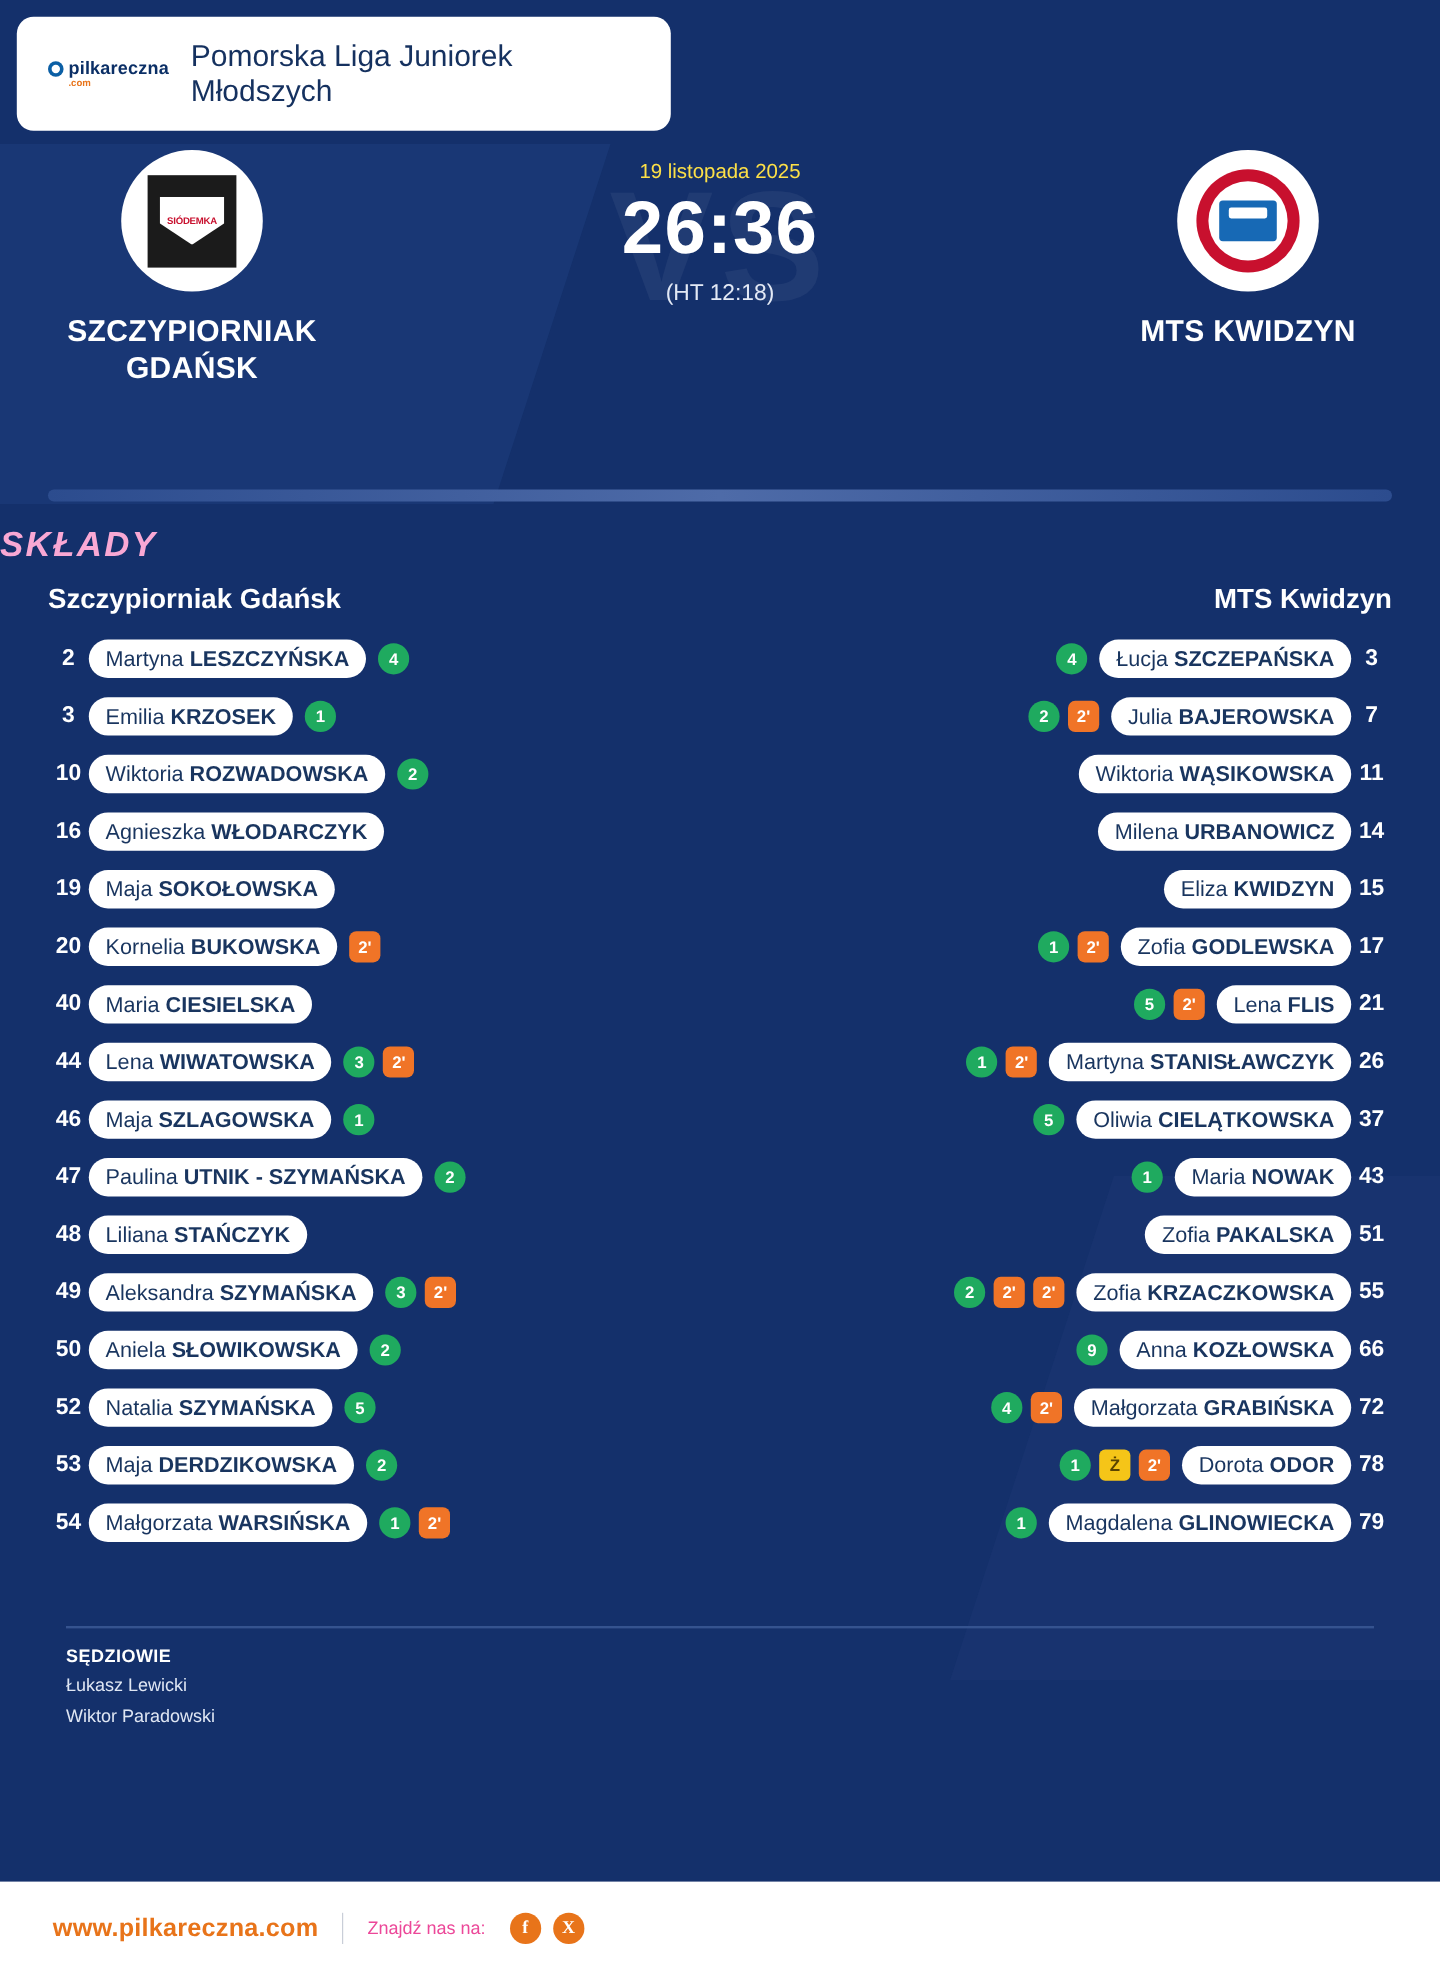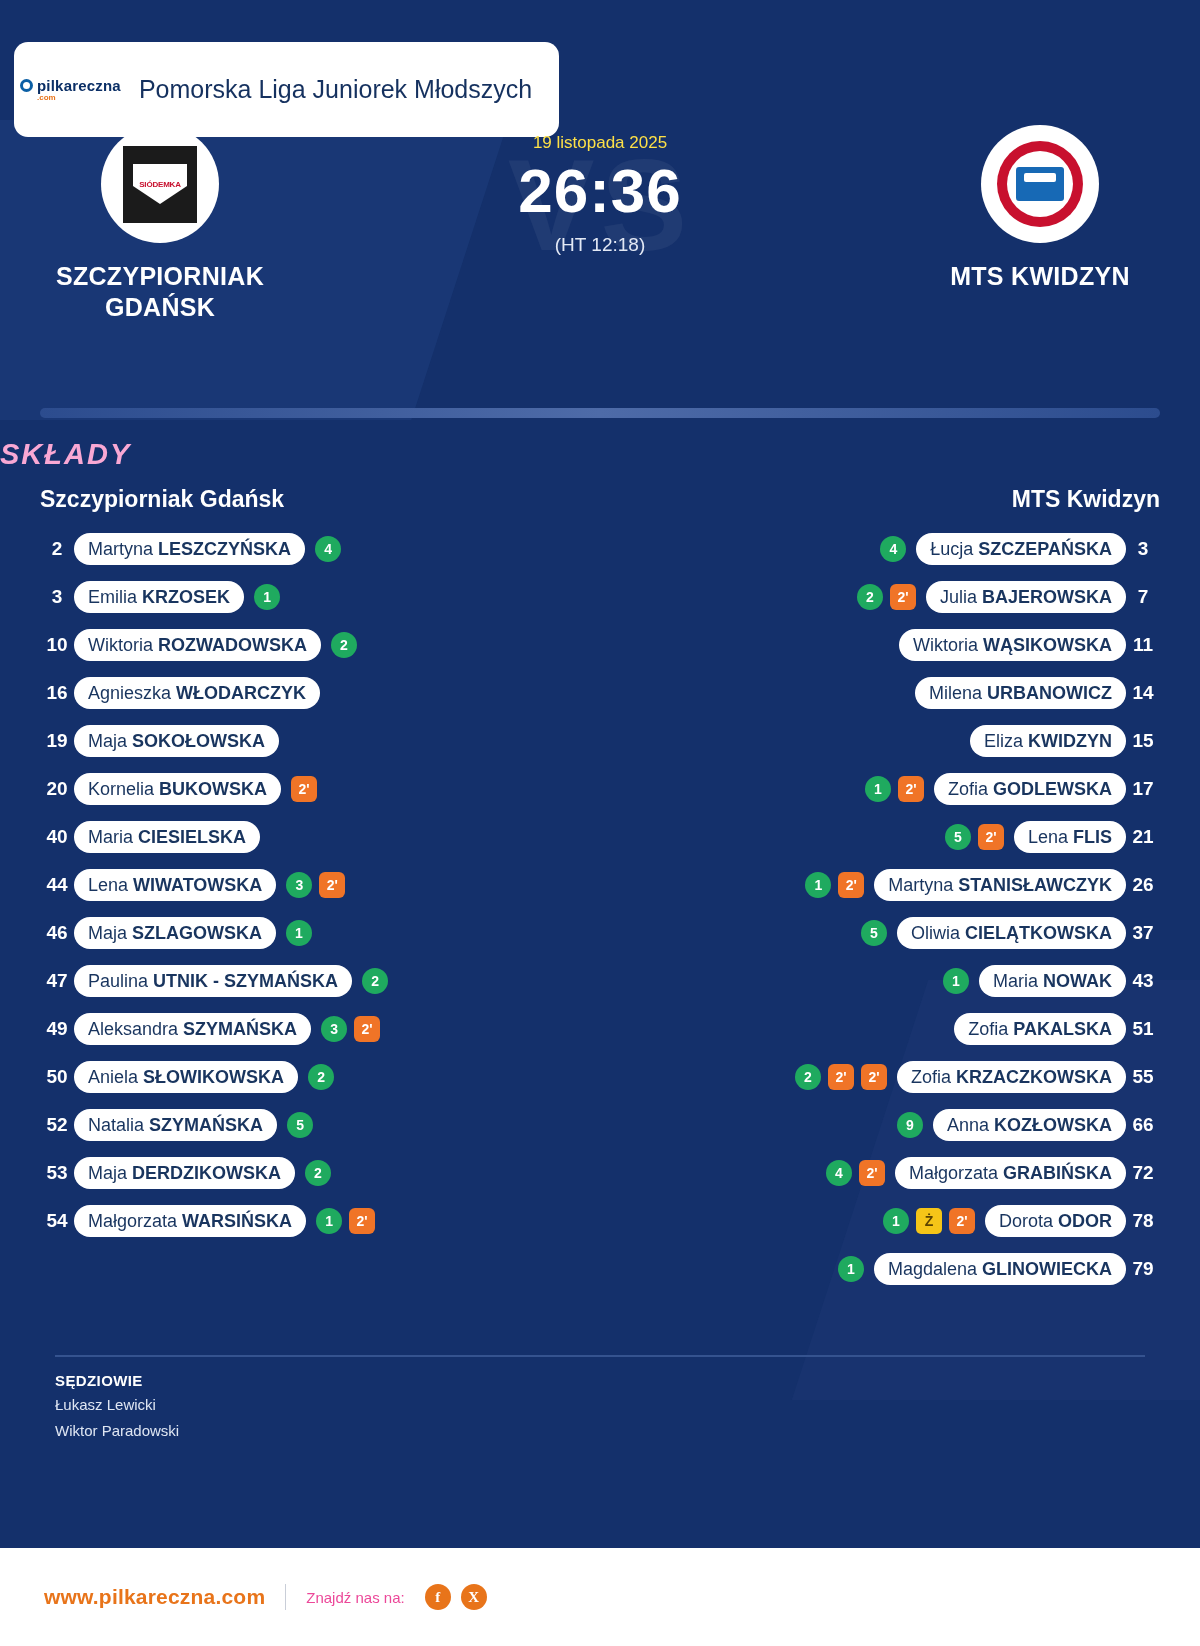--- a/index.html
+++ b/index.html
@@ -46,23 +46,22 @@
   }
   
   .league-badge {
     position: absolute;
     left: 14px; top: 14px;
     width: 545px; height: 95px;
     background: #ffffff;
     border-radius: 14px;
     display: flex;
     align-items: center;
-    padding: 0 6px;
+    padding: 0 26px;
     gap: 18px;
-    margin-top: 28px;
   }
   .logo-mark {
     display: flex;
     flex-direction: column;
     align-items: flex-start;
     line-height: 1;
   }
   .logo-top { display: flex; align-items: center; gap: 4px; }
   .logo-ball {
     width: 13px; height: 13px; border-radius: 50%;
@@ -237,21 +236,21 @@
     left: 55px; right: 55px; top: 1372px;
     display: flex; justify-content: space-between;
   }
   .info .lbl { font-size: 15px; font-weight: bold; color: #ffffff; margin-bottom: 3px; letter-spacing: .4px; }
   .info .val { font-size: 15px; color: #dfe6f3; line-height: 1.75; }
   .info .right { text-align: right; }
   
   .bottom {
     position: absolute;
     left: 0; right: 0; bottom: 0;
-    height: 98px;
+    height: 78px;
     background: #ffffff;
     display: flex;
     align-items: center;
     padding-left: 44px;
     gap: 20px;
   }
   .site { font-size: 21px; color: #e8741a; font-weight: bold; letter-spacing: .2px; }
   .vbar { width: 1px; height: 26px; background: #c9ced8; }
   .findus { font-size: 15px; color: #ec4899; }
   .social { display: flex; gap: 10px; align-items: center; }
@@ -410,20 +409,28 @@
             <div class="num">47</div>
             <div class="pill">
               <span>Paulina</span>
               <b>UTNIK - SZYMAŃSKA</b>
             </div>
             <div class="badges r">
               <span class="b goal">2</span>
             </div>
           </div>
           <div class="row left">
+            <div class="num">48</div>
+            <div class="pill">
+              <span>Liliana</span>
+              <b>STAŃCZYK</b>
+            </div>
+            <div class="badges r"></div>
+          </div>
+          <div class="row left">
             <div class="num">49</div>
             <div class="pill">
               <span>Aleksandra</span>
               <b>SZYMAŃSKA</b>
             </div>
             <div class="badges r">
               <span class="b goal">3</span>
               <span class="b susp">2'</span>
             </div>
           </div>

